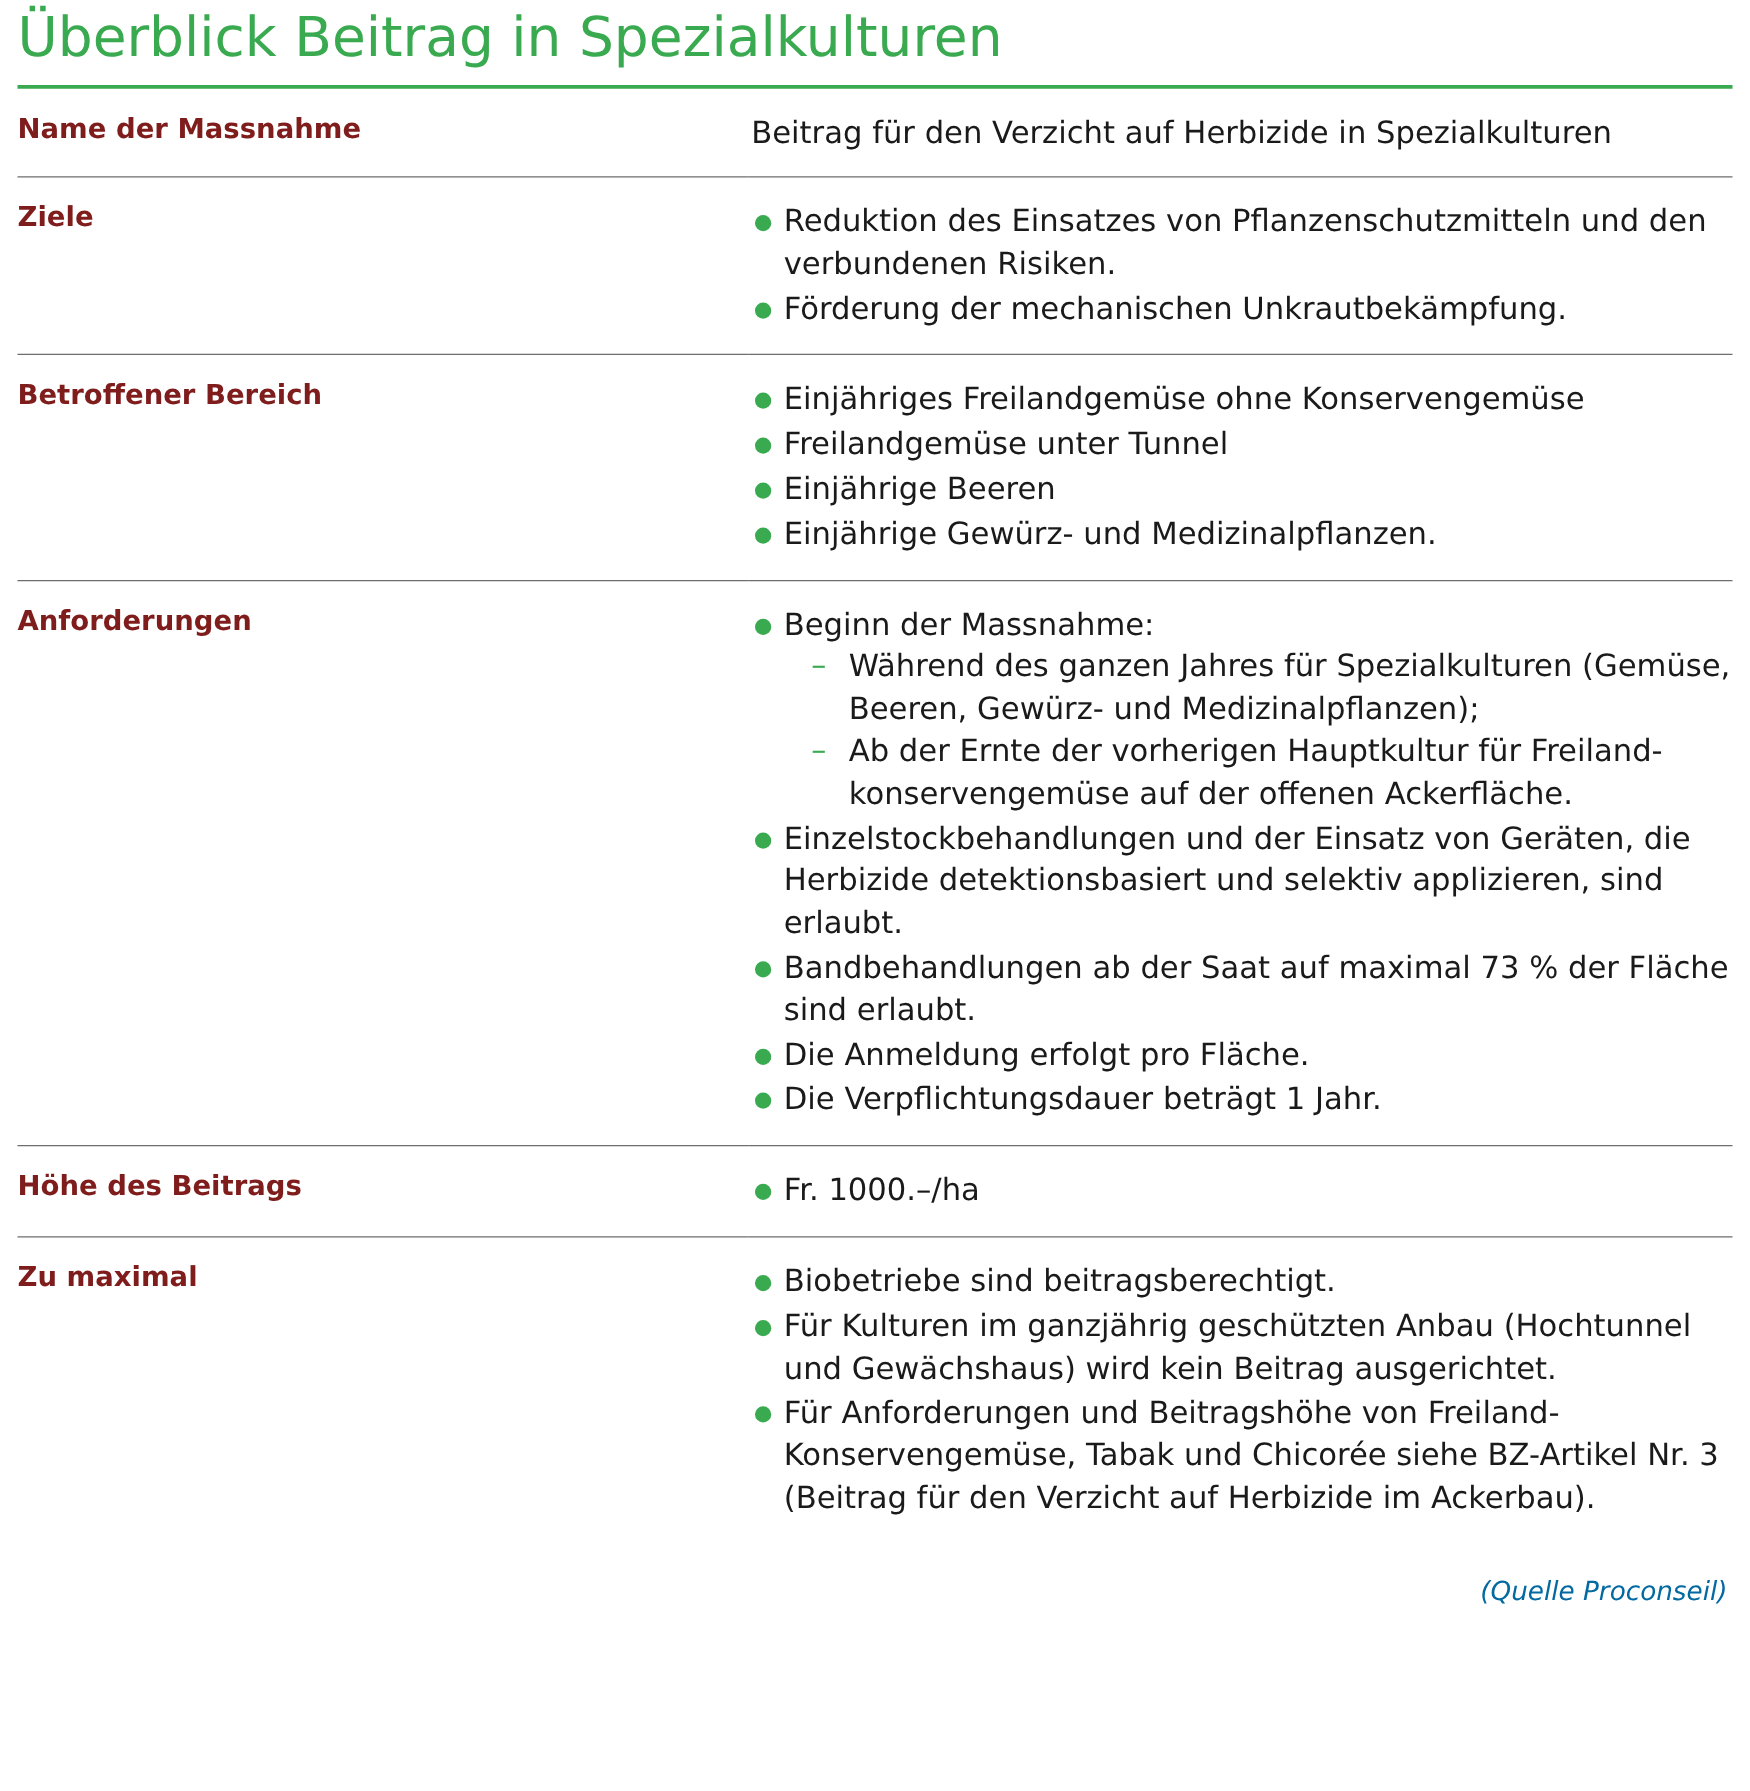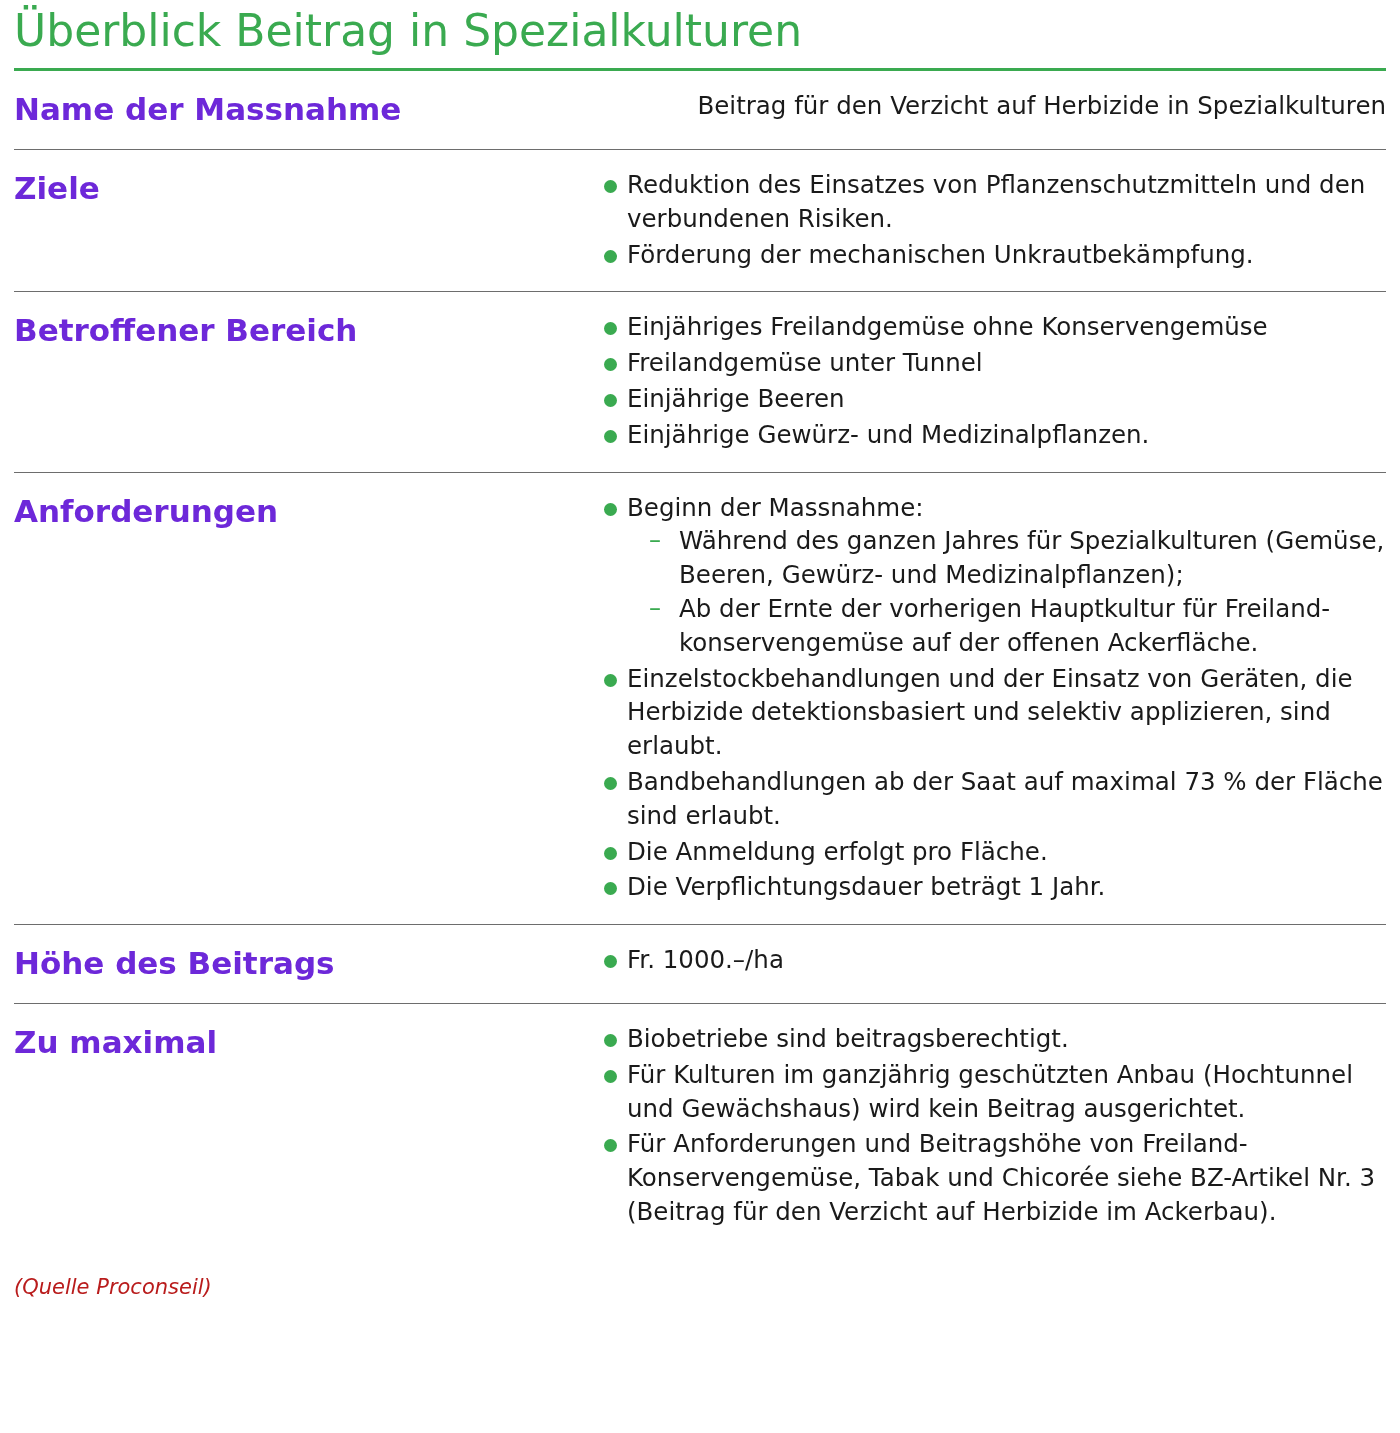--- a/index.html
+++ b/index.html
@@ -41,34 +41,33 @@
   table.spec tr > td {
     vertical-align: top;
     padding: 18px 0 18px 0;
     border-bottom: 1.5px solid #6d6d6d;
   }
   table.spec tr:last-child > td {
     border-bottom: none;
   }
   td.label {
     width: 585px;
-    font-size: 31px;
+    font-size: 22px;
     font-weight: bold;
-    color: #6d28d9;
+    color: #7f1d1d;
     padding-right: 14px;
     line-height: 1.35;
   }
   td.content {
     font-size: 24.5px;
     line-height: 1.38;
     color: #1a1a1a;
   }
   .plain-text {
     padding-left: 2px;
-    text-align: right;
   }
   ul.bullets {
     list-style: none;
     margin: 0;
     padding: 0;
   }
   ul.bullets > li {
     position: relative;
     padding-left: 28px;
     margin: 0 0 2px 0;
@@ -96,24 +95,24 @@
   ul.sub > li::before {
     content: "–";
     position: absolute;
     left: 22px;
     top: 0;
     color: #3aaa50;
     font-size: 24px;
     line-height: 1.38;
   }
   .source {
-    text-align: left;
+    text-align: right;
     font-style: italic;
     font-size: 21px;
-    color: #b91c1c;
+    color: #0369a1;
     padding: 26px 4px 12px 0;
   }
 </style>
 </head>
 <body>
 
 <div class="page">
 
   <h1 class="doc-title">Überblick Beitrag in Spezialkulturen</h1>
   <div class="title-rule"></div>

